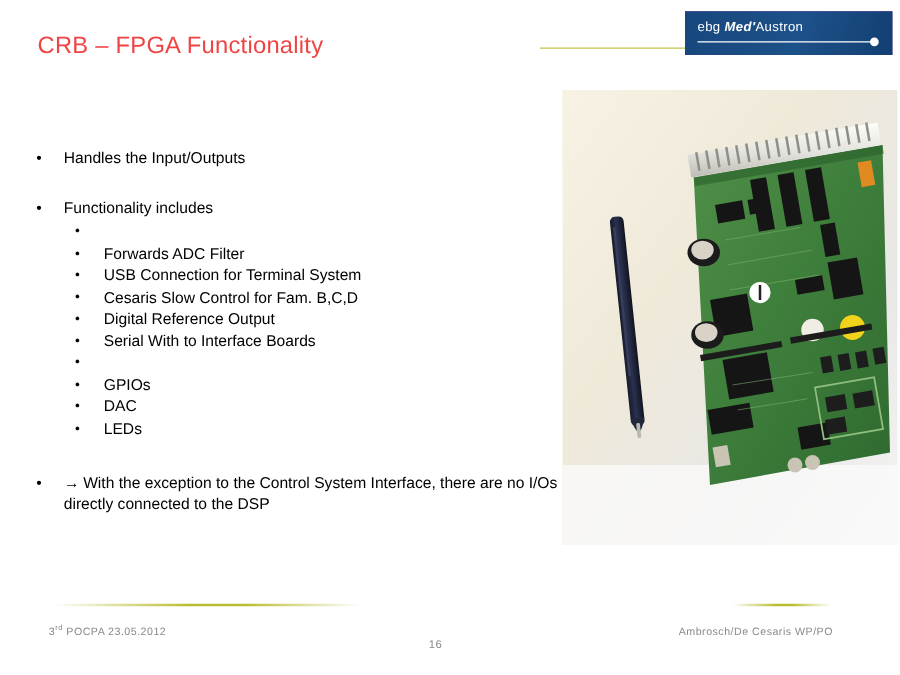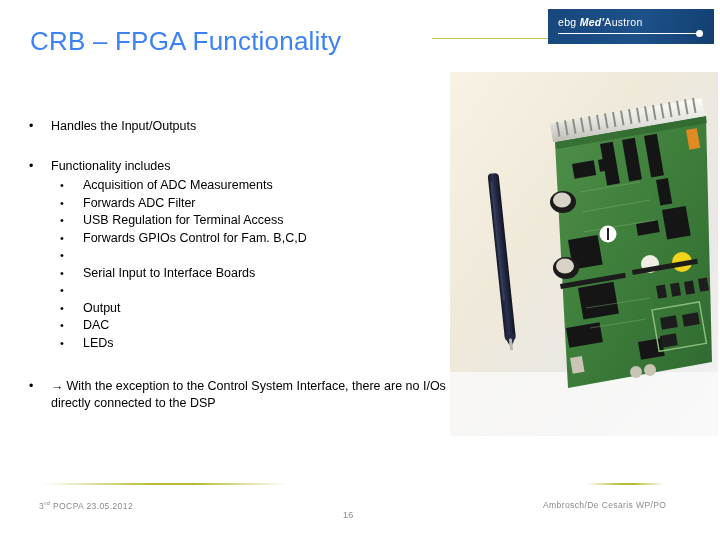--- a/index.html
+++ b/index.html
@@ -22,23 +22,23 @@
     left: 0; top: 0;
     width: 720px; height: 540px;
     background: #ffffff;
   }
 
   
   .title {
     position: absolute;
     left: 30px;
     top: 26px;
-    font-size: 26px;
+    font-size: 19px;
     letter-spacing: 0.2px;
-    color: #3b82f6;
+    color: #ef4444;
     font-weight: 400;
     white-space: nowrap;
   }
 
   .title-rule {
     position: absolute;
     left: 432px;
     top: 38px;
     width: 118px;
     height: 1px;
@@ -239,47 +239,47 @@
 
     <div class="gap-lg"></div>
 
     <div class="bullet-row bullet-l1">
       <span class="marker">•</span>
       <span class="bullet-text">Functionality includes</span>
     </div>
 
     <div class="bullet-row bullet-l2">
       <span class="marker">•</span>
-      <span class="bullet-text">Acquisition of ADC Measurements</span>
     </div>
     <div class="bullet-row bullet-l2">
       <span class="marker">•</span>
       <span class="bullet-text">Forwards ADC Filter</span>
     </div>
     <div class="bullet-row bullet-l2">
       <span class="marker">•</span>
-      <span class="bullet-text">USB Regulation for Terminal Access</span>
-    </div>
-    <div class="bullet-row bullet-l2">
-      <span class="marker">•</span>
-      <span class="bullet-text">Forwards GPIOs Control for Fam. B,C,D</span>
-    </div>
-    <div class="bullet-row bullet-l2">
-      <span class="marker">•</span>
-    </div>
-    <div class="bullet-row bullet-l2">
-      <span class="marker">•</span>
-      <span class="bullet-text">Serial Input to Interface Boards</span>
-    </div>
-    <div class="bullet-row bullet-l2">
-      <span class="marker">•</span>
-    </div>
-    <div class="bullet-row bullet-l2">
-      <span class="marker">•</span>
-      <span class="bullet-text">Output</span>
+      <span class="bullet-text">USB Connection for Terminal System</span>
+    </div>
+    <div class="bullet-row bullet-l2">
+      <span class="marker">•</span>
+      <span class="bullet-text">Cesaris Slow Control for Fam. B,C,D</span>
+    </div>
+    <div class="bullet-row bullet-l2">
+      <span class="marker">•</span>
+      <span class="bullet-text">Digital Reference Output</span>
+    </div>
+    <div class="bullet-row bullet-l2">
+      <span class="marker">•</span>
+      <span class="bullet-text">Serial With to Interface Boards</span>
+    </div>
+    <div class="bullet-row bullet-l2">
+      <span class="marker">•</span>
+    </div>
+    <div class="bullet-row bullet-l2">
+      <span class="marker">•</span>
+      <span class="bullet-text">GPIOs</span>
     </div>
     <div class="bullet-row bullet-l2">
       <span class="marker">•</span>
       <span class="bullet-text">DAC</span>
     </div>
     <div class="bullet-row bullet-l2">
       <span class="marker">•</span>
       <span class="bullet-text">LEDs</span>
     </div>
 

